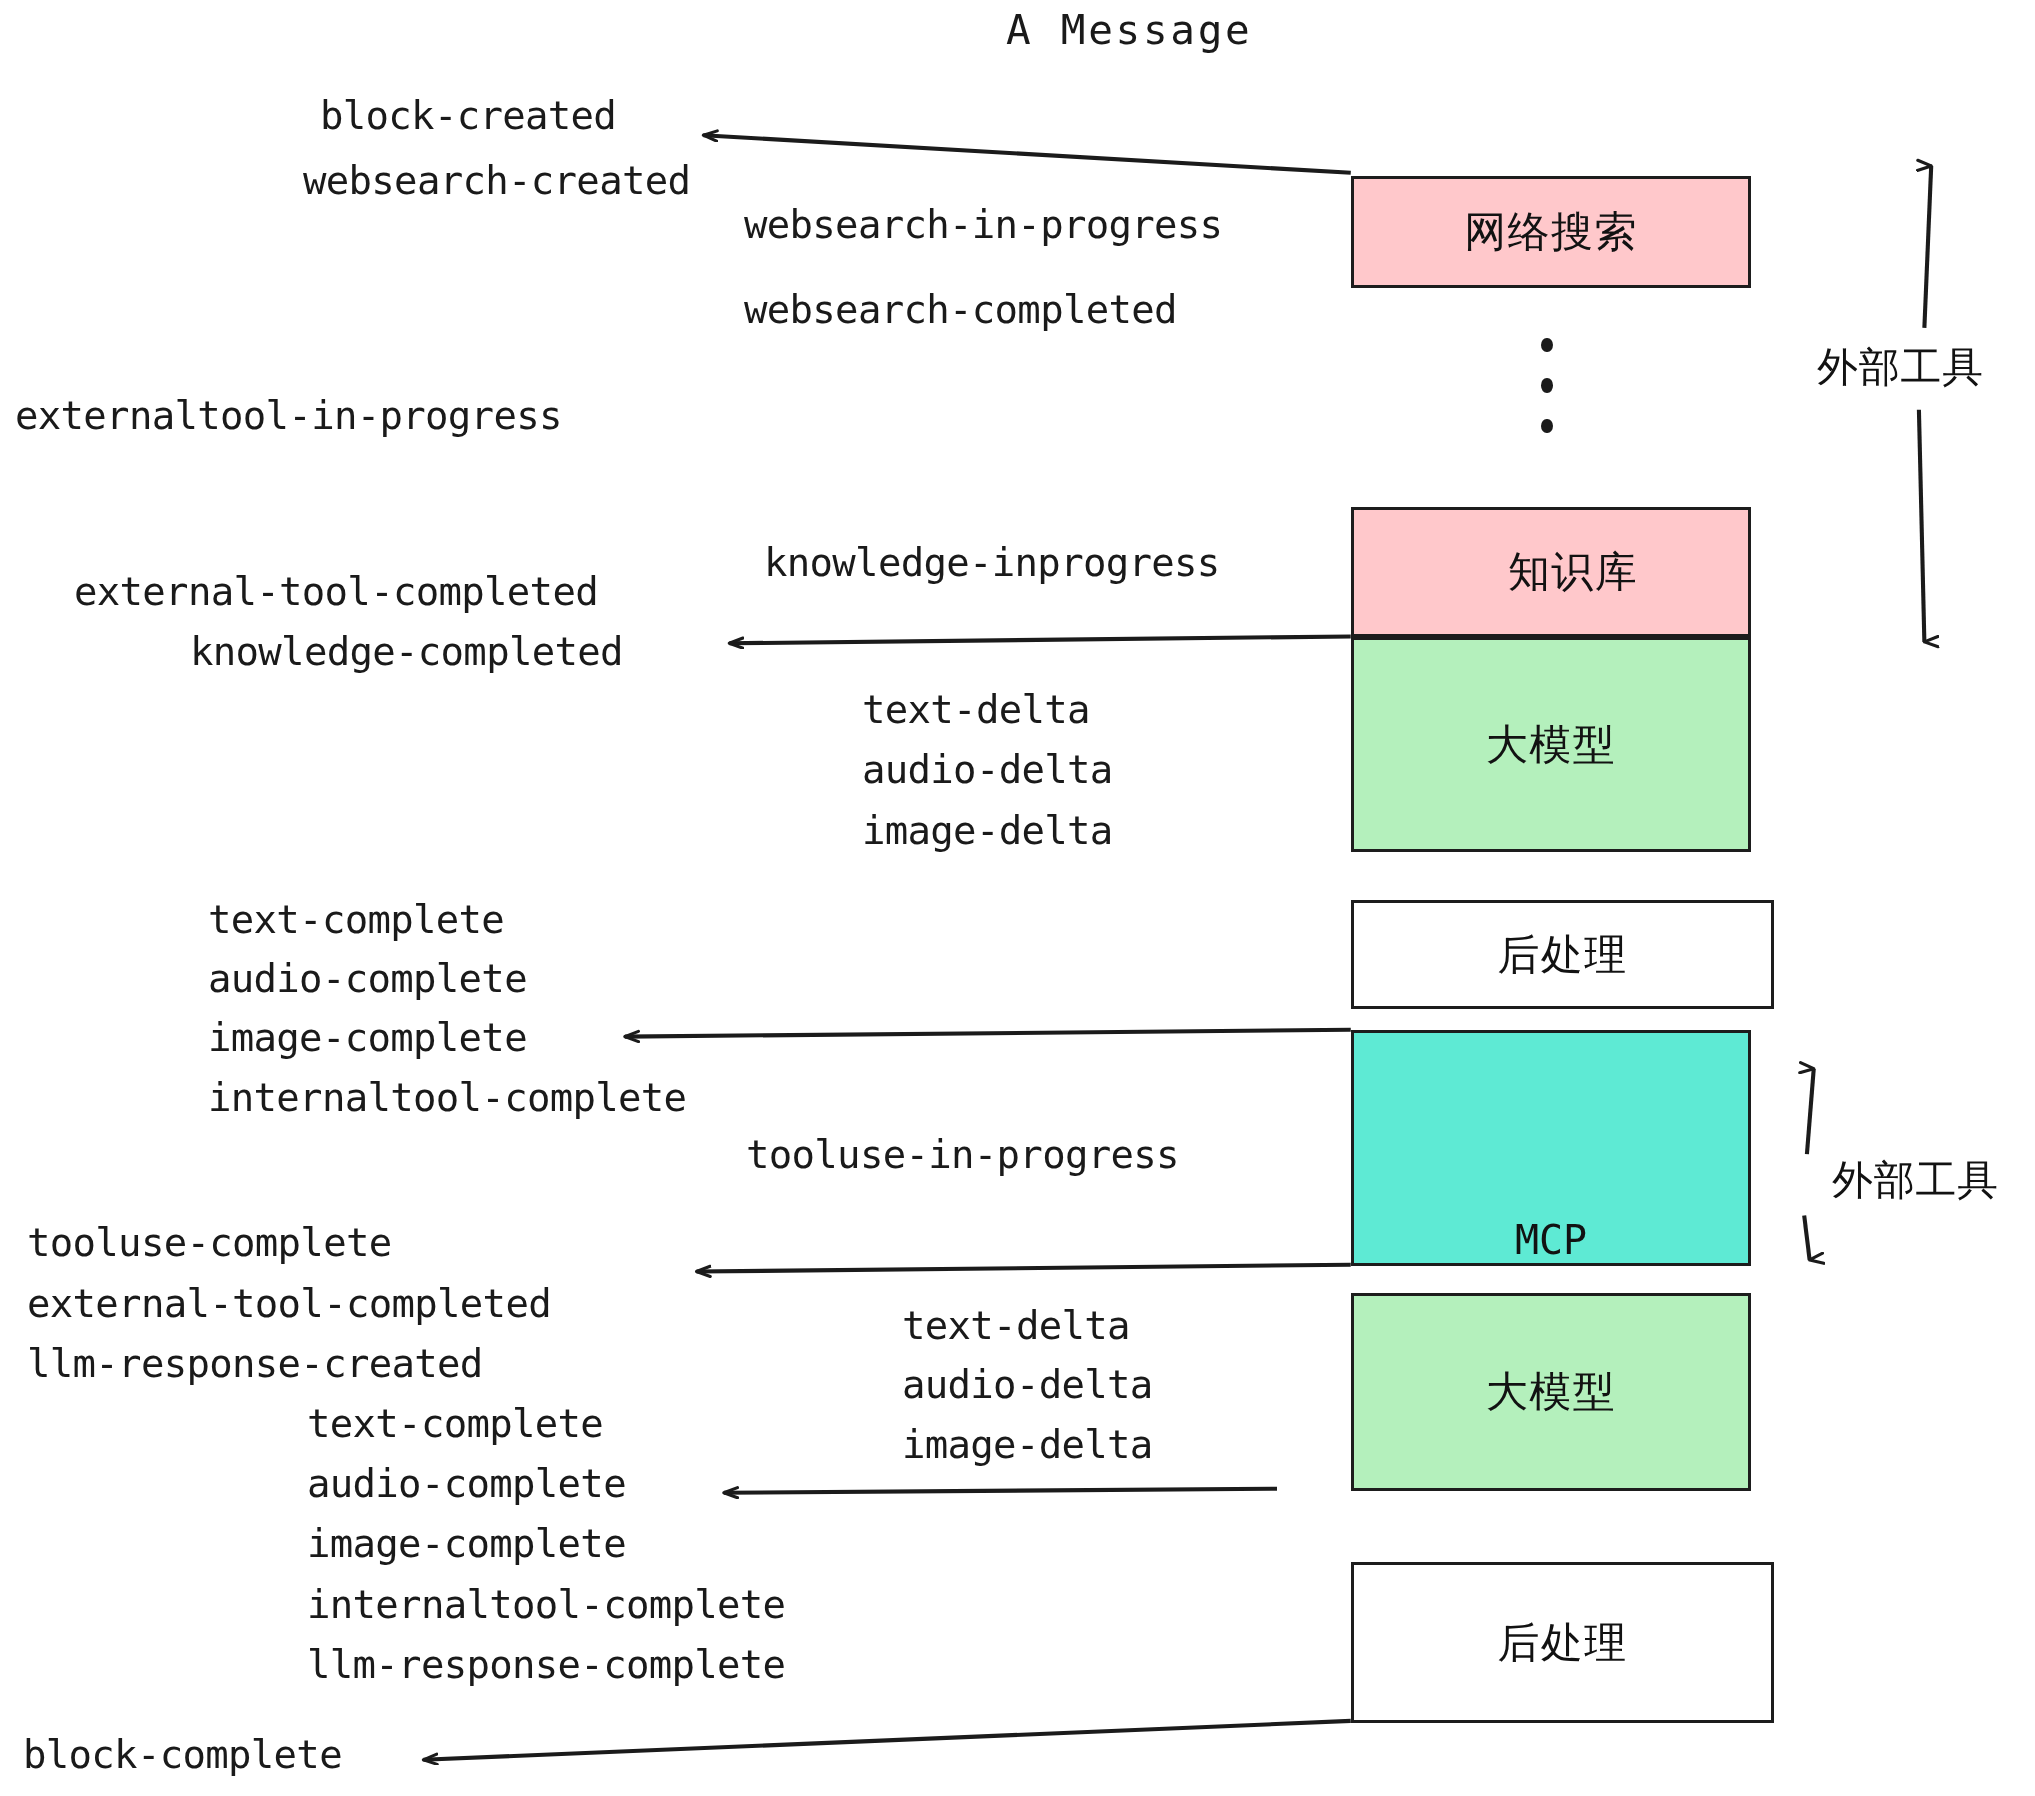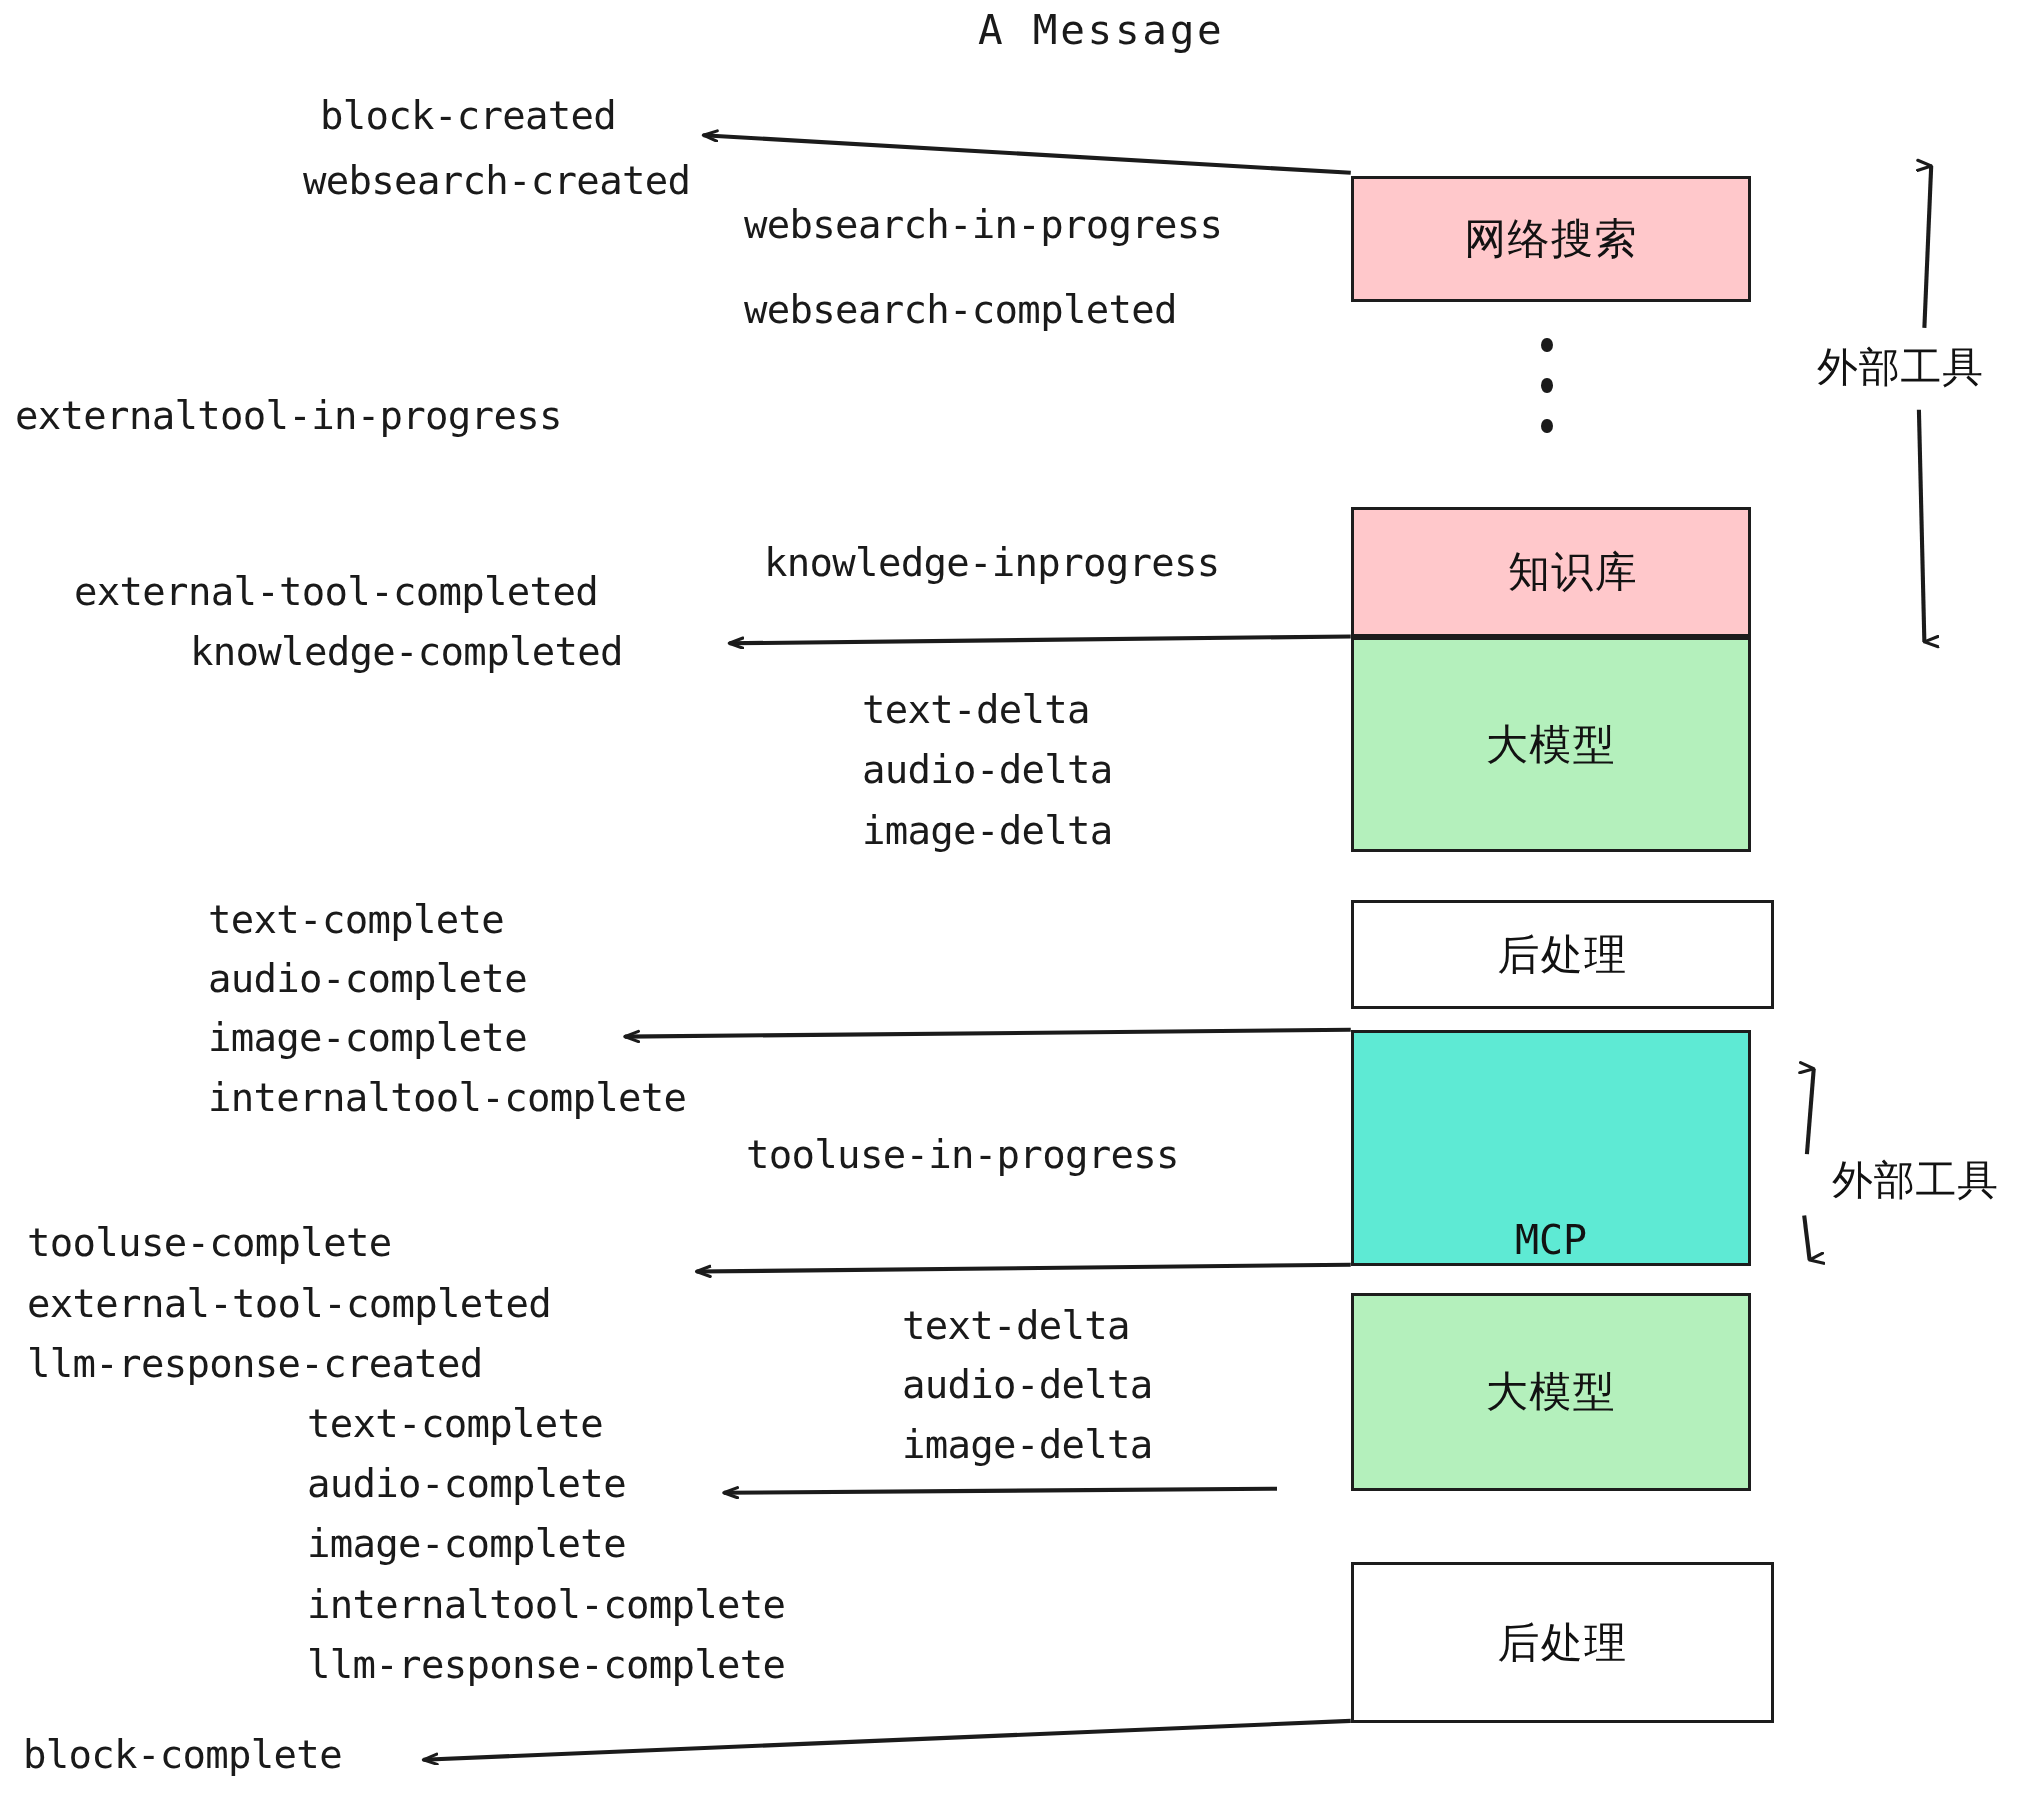--- a/index.html
+++ b/index.html
@@ -22,20 +22,21 @@
     line-height:1;
   }
 
   .title{
     position:absolute;
     font-family:"DejaVu Sans Mono","Liberation Mono",monospace;
     font-size:41px;
     color:#1a1a1a;
     white-space:nowrap;
     letter-spacing:2.7px;
+    margin-left:28px;
   }
 
   .nodebox{
     position:absolute;
     box-sizing:border-box;
     border:3.4px solid #1d1d1d;
     display:flex;align-items:center;justify-content:center;
     font-family:"DejaVu Sans","Liberation Sans",sans-serif;
     font-size:42px;
     color:#121212;
@@ -106,21 +107,21 @@
     </g>
 
     <g>
       <path d="M2646,1690 L2656,1565" stroke="#1b1b1b" stroke-width="6" fill="none" marker-end="url(#ahu)"></path>
       <path d="M2642,1780 L2650,1845" stroke="#1b1b1b" stroke-width="6" fill="none" marker-end="url(#ahd)"></path>
     </g>
   </svg>
 
   <div class="title" style="left:978px;top:5.5px;">A Message</div>
 
-  <div class="nodebox" style="left:1351px;top:176px;width:400px;height:126px;background:#FFC8CB;">
+  <div class="nodebox" style="left:1351px;top:176px;width:400px;height:112px;background:#FFC8CB;">
     <span>网络搜索</span>
   </div>
 
   <div class="vdots" style="left:1541px;top:338px;">
     <i></i>
       <i></i>
       <i></i>
   </div>
 
   <div class="nodebox" style="left:1351px;top:507px;width:400px;height:130px;background:#FFC8CB;padding-left:44px;">

